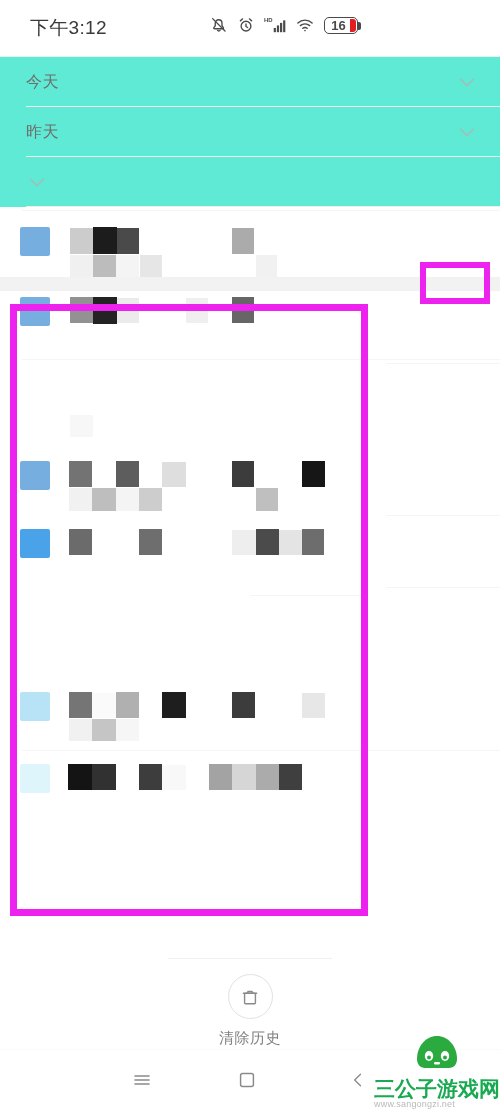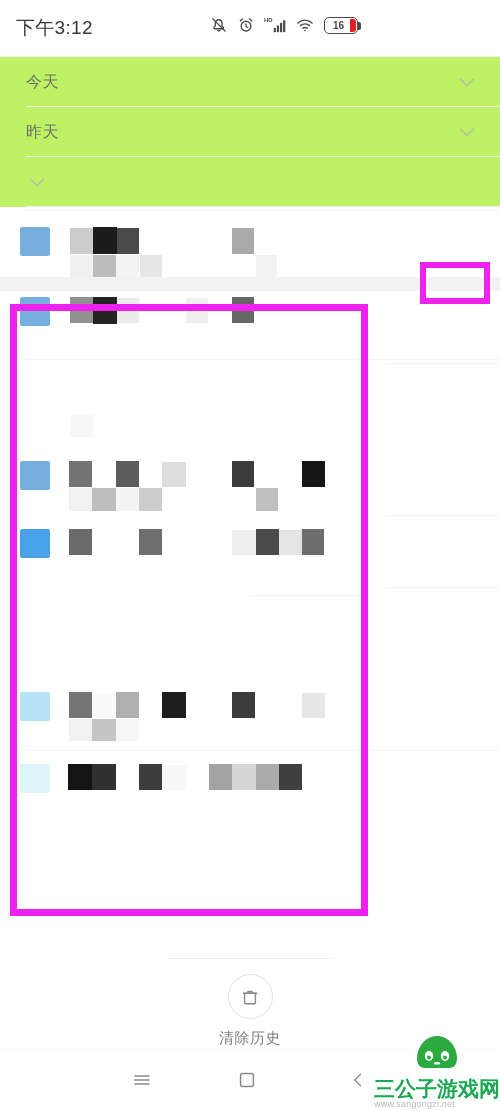--- a/index.html
+++ b/index.html
@@ -7,58 +7,58 @@
     width:500px; height:1111px;
     background:#ffffff;
     font-family:"Liberation Sans","DejaVu Sans",sans-serif;
     overflow:hidden;
   }
   .phone { position:relative; width:500px; height:1111px; background:#fff; }
 
   
   .statusbar {
     height:56px; display:flex; align-items:center;
-    padding:0 16px; position:relative;
+    padding:0 30px; position:relative;
   }
   .status-time { font-size:19px; color:#3a3a3a; letter-spacing:.3px; }
   .status-icons {
     position:absolute; left:50%; transform:translateX(-40px);
     display:flex; align-items:center; gap:9px; top:16px;
   }
   .si { display:block; }
   .battery {
     width:34px; height:17px; border:1.6px solid #4a4a4a; border-radius:5px;
     position:relative; display:flex; align-items:center; justify-content:center;
   }
   .battery::after {
     content:""; position:absolute; right:-3.5px; top:4px;
     width:2.5px; height:8px; background:#4a4a4a; border-radius:0 2px 2px 0;
   }
-  .battery .lvl { font-size:10px; color:#4a4a4a; margin-right:5px; font-weight:600; }
+  .battery .lvl { font-size:13px; color:#4a4a4a; margin-right:5px; font-weight:600; }
   .battery .redfill {
     position:absolute; right:1.5px; top:1px; bottom:1px; width:6px;
     background:#e02020; border-radius:0 3px 3px 0;
   }
 
   
   .tabbar {
     height:48px; display:flex; align-items:center;
     padding:0 18px 0 22px;
   }
   .back-chevron { width:26px; height:26px; flex:0 0 auto; cursor:pointer; }
   .tabs { display:flex; flex:1; align-items:center; justify-content:space-around; padding:0 8px 0 16px; }
   .tab { font-size:17px; color:#8d8d8d; cursor:pointer; letter-spacing:.5px; }
   .tab.active { color:#5fb4e8; }
   .tabbar-underline { height:1px; background:#ededed; }
 
   
   .section-row {
     height:50px; display:flex; align-items:center;
     padding:0 22px 0 26px; position:relative; cursor:pointer;
-    background:#bef264;
+    background:#5eead4;
   }
   .section-row .label { font-size:16px; color:#6e6e6e; flex:1; letter-spacing:.5px; }
   .section-row .divider {
     position:absolute; left:26px; right:0; bottom:0; height:1px; background:#efefef;
   }
   .chev { width:22px; height:22px; opacity:.75; }
 
   
   .hl-chevron {
     position:absolute; left:420px; top:262px; width:70px; height:42px;

